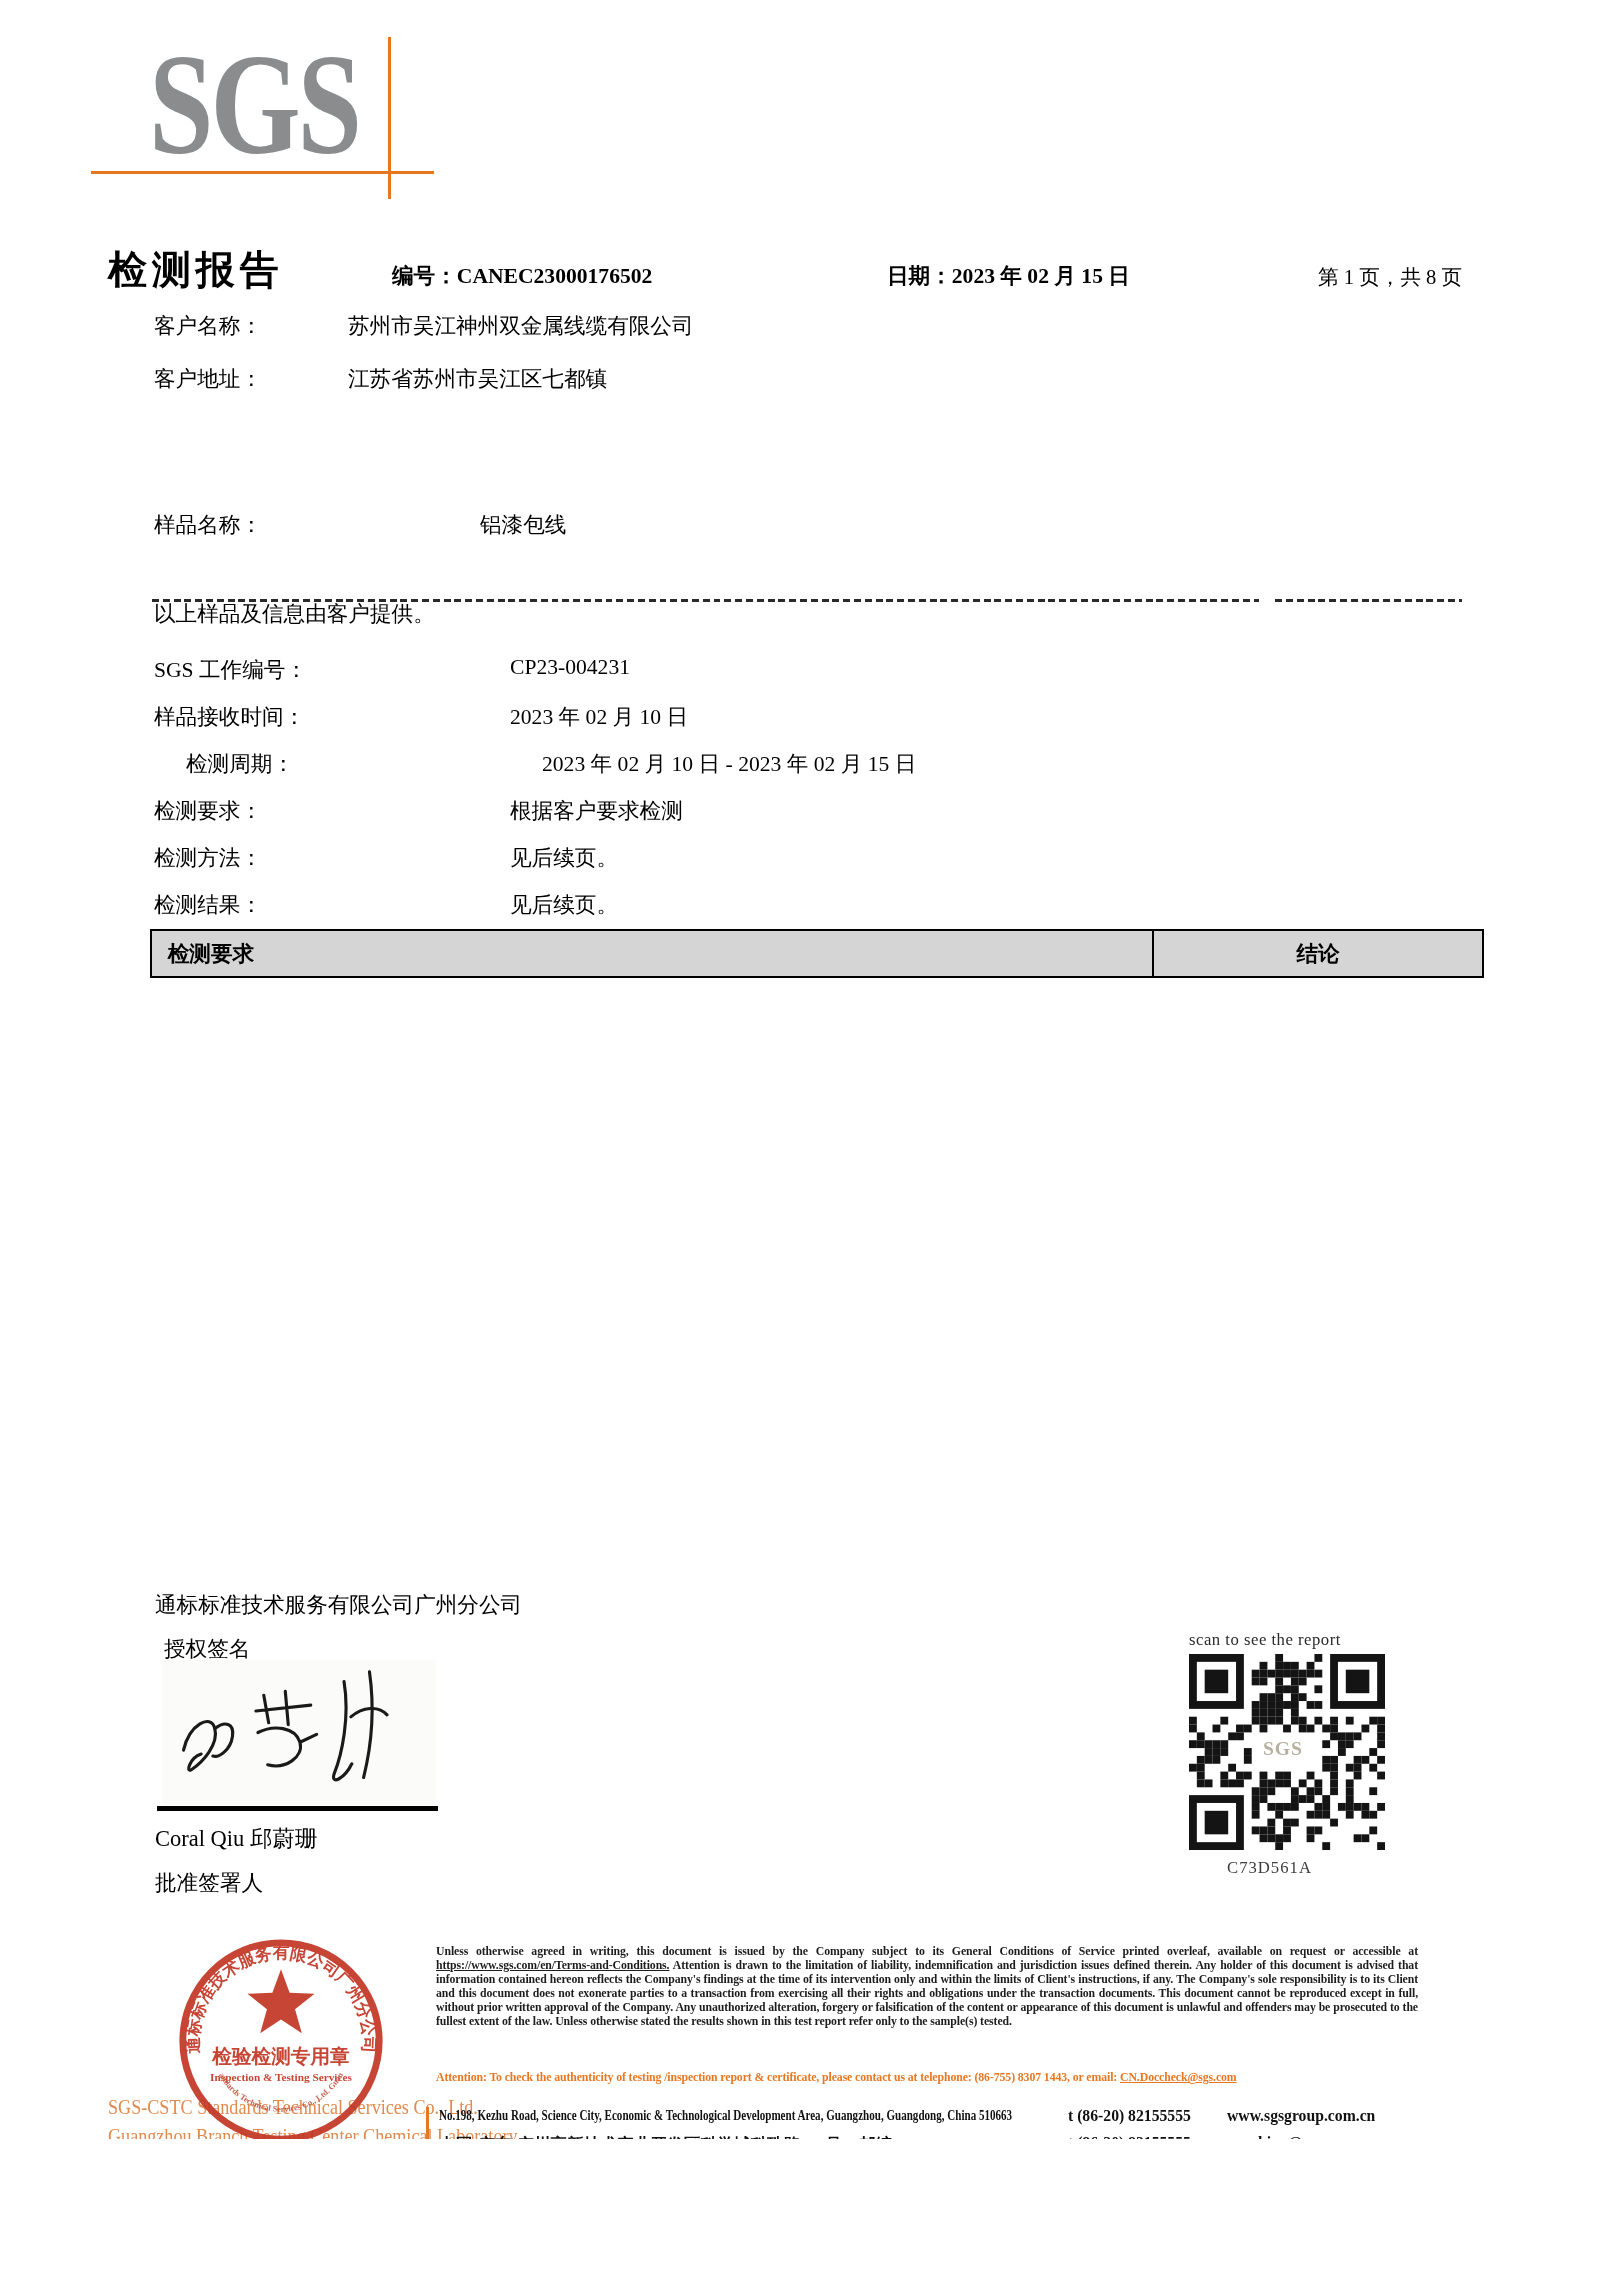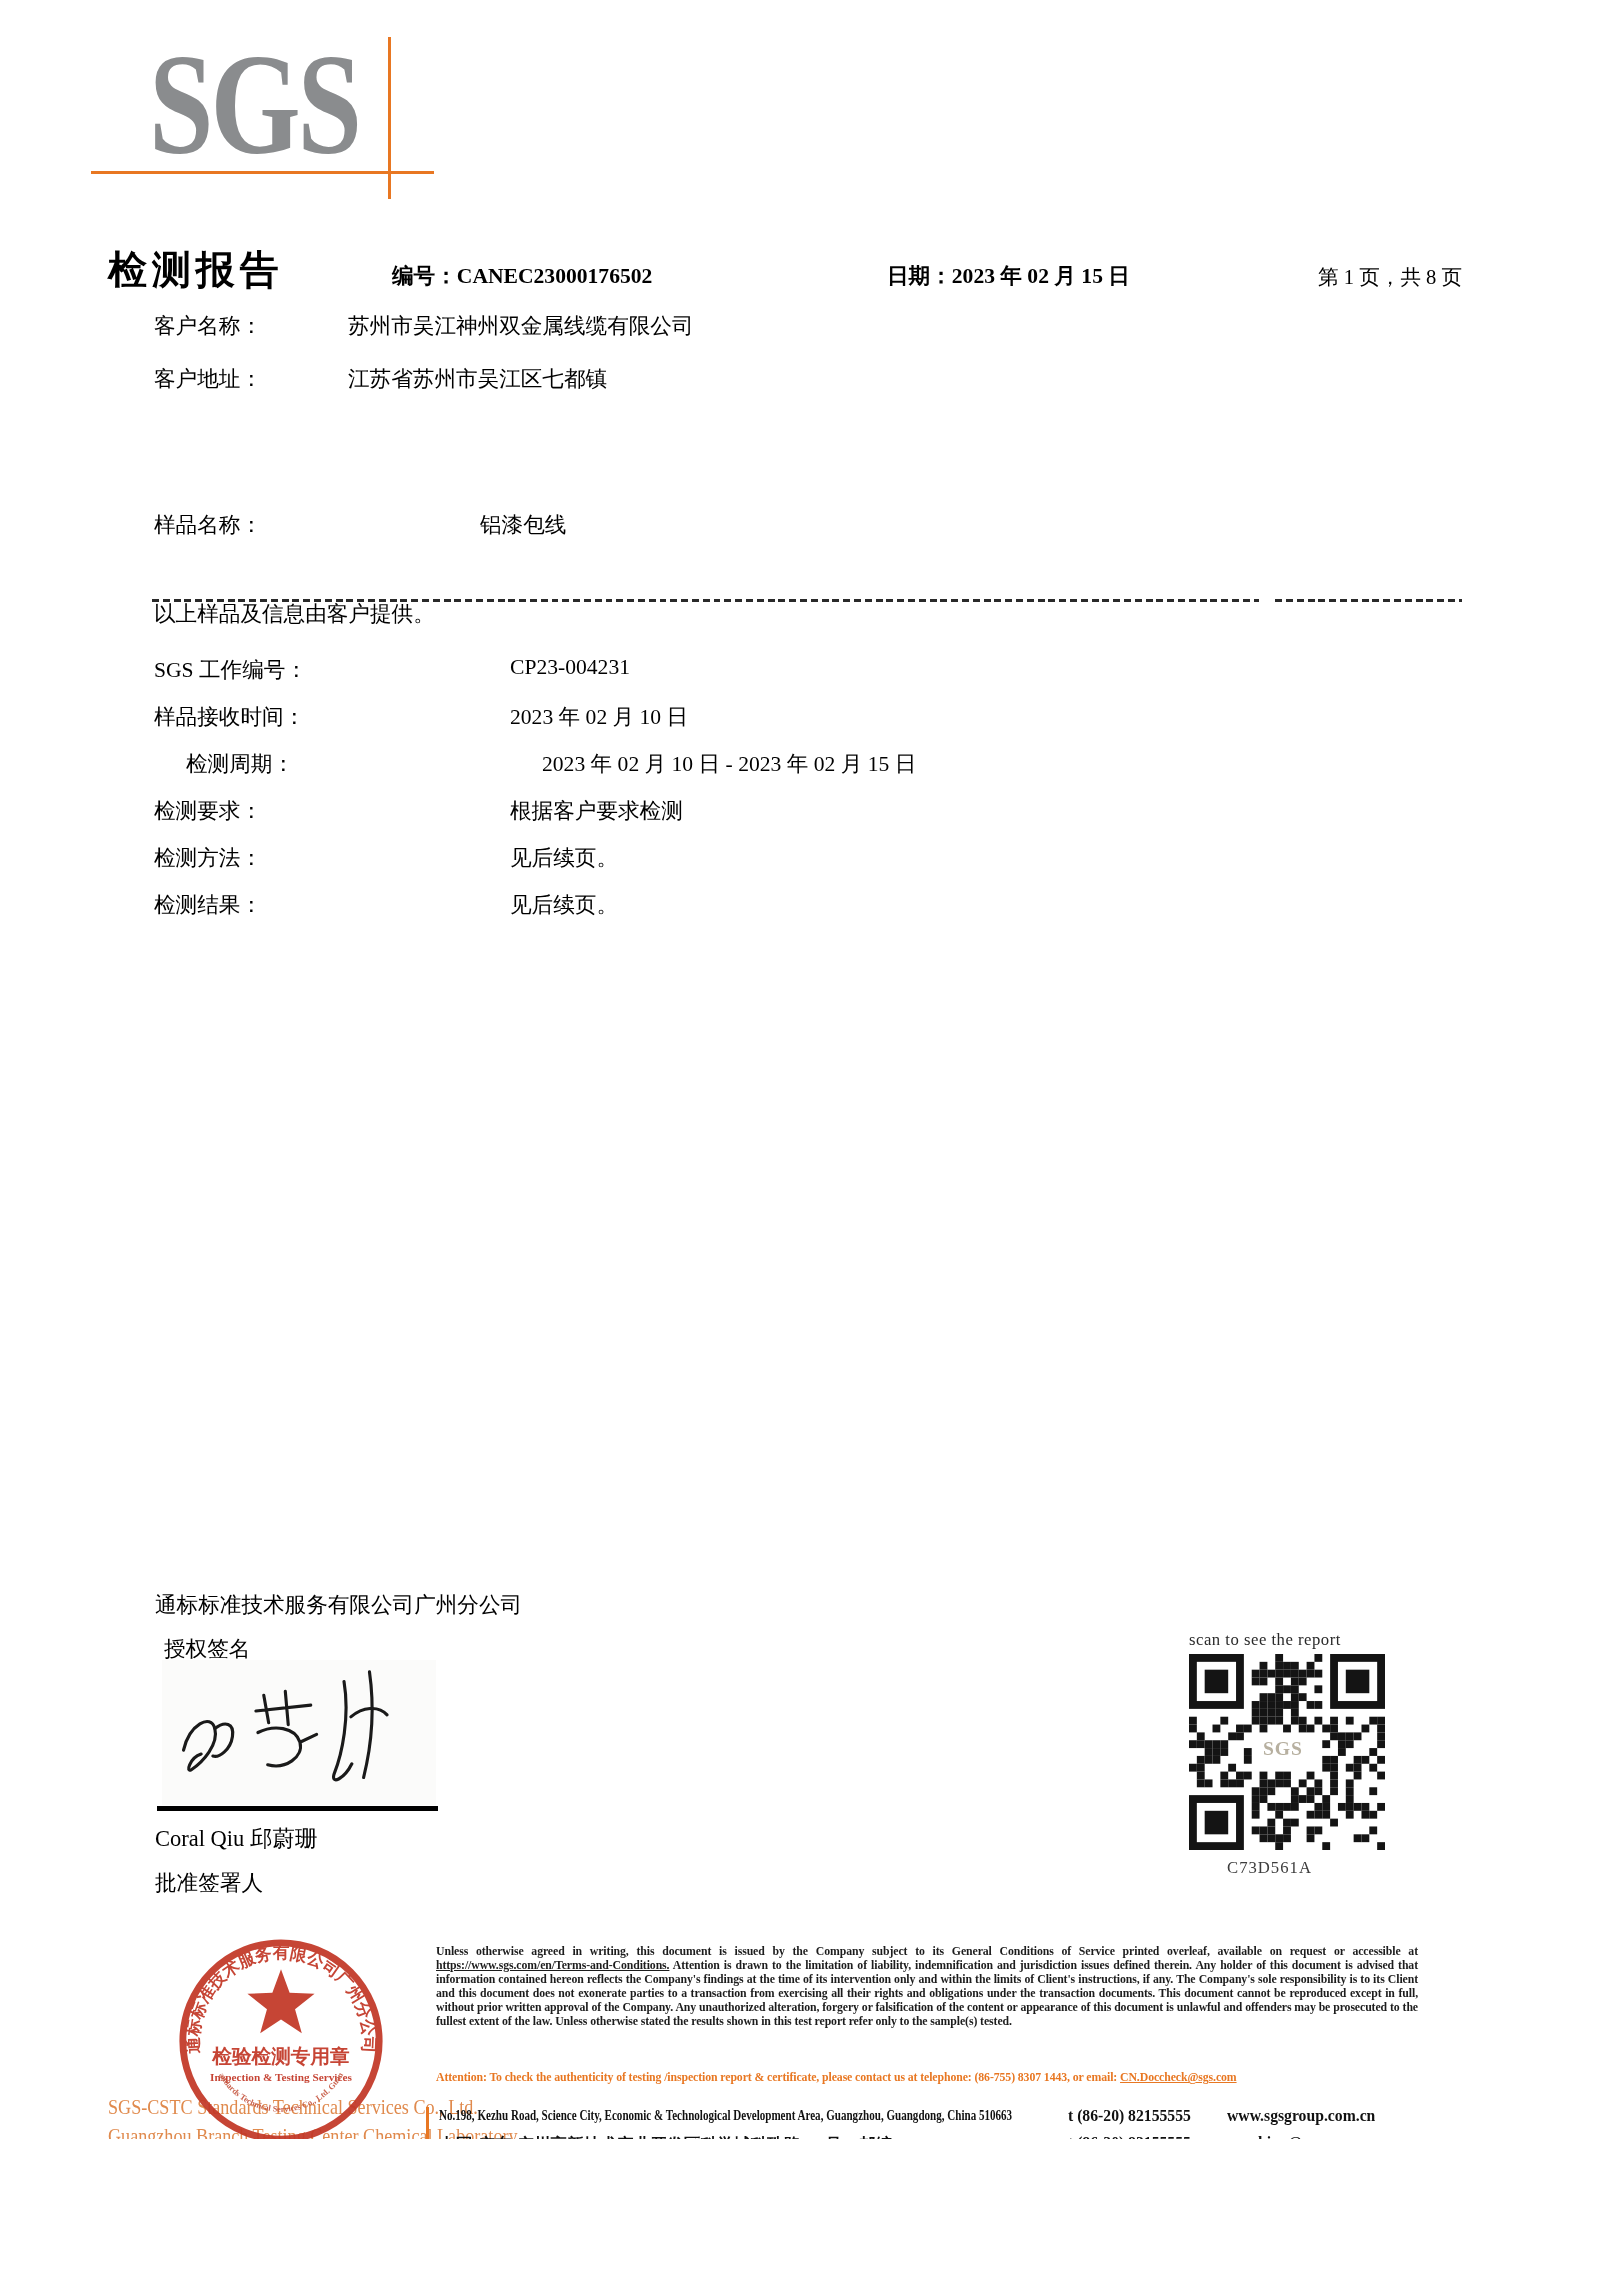--- a/index.html
+++ b/index.html
@@ -147,20 +147,24 @@
     <span class="abs" style="left:356px; top:0;">见后续页。</span>
   </div>
 
   <div class="abs" style="left:150px; top:929px;">
     <table class="result">
       <colgroup>
           <col style="width:1002px">
           <col style="width:330px">
         </colgroup>
       <tbody>
+          <tr>
+        <th>检测要求</th>
+        <th class="center">结论</th>
+      </tr>
     </tbody>
       </table>
   </div>
 
   <div class="abs row-22" style="left:155px; top:1590px;">通标标准技术服务有限公司广州分公司</div>
   <div class="abs row-22" style="left:164px; top:1634px;">授权签名</div>
 
   <div class="abs sig-box" style="left:162px; top:1660px; width:274px; height:145px;">
     <svg width="274" height="145" viewBox="0 0 280 148" fill="none" stroke="#1a1a1a" stroke-width="3.2" stroke-linecap="round" stroke-linejoin="round">
       <path d="M22,92 C28,66 50,54 54,70 C58,86 42,104 30,112 C24,116 28,100 40,96"></path>

